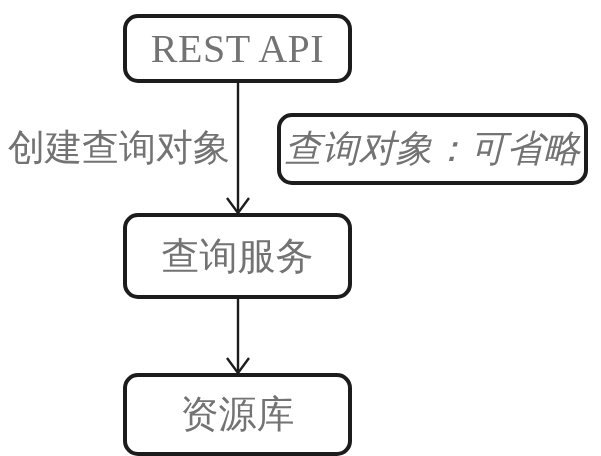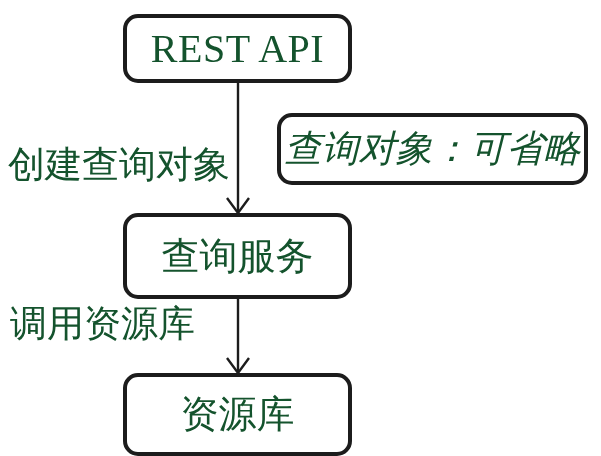--- a/index.html
+++ b/index.html
@@ -7,21 +7,21 @@
     padding: 0;
     background: #ffffff;
   }
   .stage {
     position: relative;
     width: 601px;
     height: 456px;
     background: #ffffff;
     overflow: hidden;
     font-family: "Liberation Serif", "DejaVu Serif", serif;
-    color: #14532d;
+    color: #737373;
   }
   .arrows {
     position: absolute;
     left: 0;
     top: 0;
     width: 601px;
     height: 456px;
   }
   .arrows line,
   .arrows polyline {
@@ -62,21 +62,21 @@
     width: 229px; height: 83px;
     font-size: 38px;
   }
   .edge-label {
     position: absolute;
     font-size: 37px;
     line-height: 40px;
     white-space: nowrap;
   }
   .edge-label-create {
-    left: 8px; top: 128px; margin-top: 17px;
+    left: 8px; top: 128px;
   }
   .edge-label-call {
     left: 10px; top: 304px;
   }
 </style>
 </head>
 <body>
 
 <div class="stage">
 
@@ -102,15 +102,14 @@
   <div class="node node-query-service">
     <span>查询服务</span>
   </div>
 
   <div class="node node-repository">
     <span>资源库</span>
   </div>
 
   <div class="edge-label edge-label-create">创建查询对象</div>
 
-  <div class="edge-label edge-label-call">调用资源库</div>
 
 </div>
 
 </body></html>

